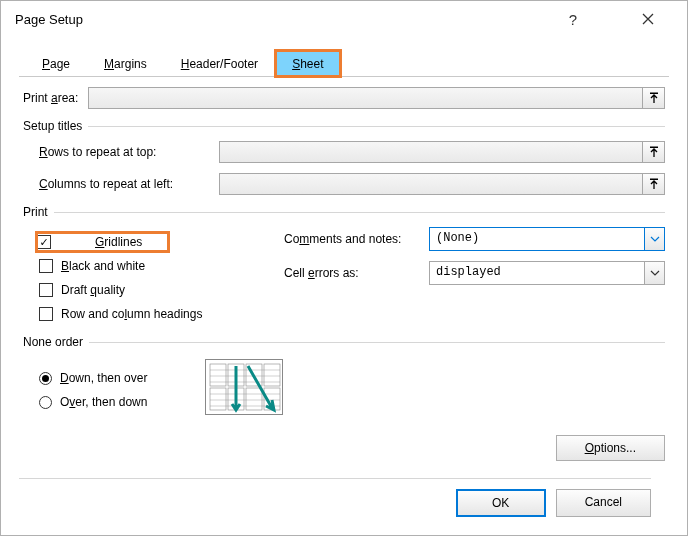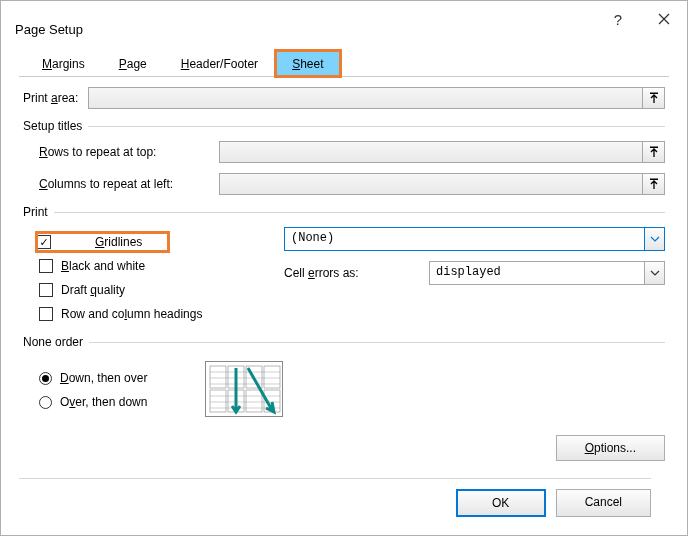--- a/index.html
+++ b/index.html
@@ -13,22 +13,23 @@
   .window {
     width: 688px;
     height: 536px;
     border: 1px solid #b0b0b0;
     background: #fff;
     position: relative;
   }
   .titlebar {
     height: 36px;
     display: flex;
-    align-items: flex-end;
-    padding: 0 0 0 14px;
+    align-items: center;
+    padding: 0 16px 0 14px;
+    gap: 29px;
   }
   .titlebar .title {
     flex: 1;
     font-size: 13px;
     color: #000;
   }
   .titlebar .tbtn {
     width: 46px;
     height: 36px;
     display: flex;
@@ -158,21 +159,21 @@
     font-family:Liberation Mono, monospace;
   }
   .selbox .selbtn {
     width:20px;height:24px;
     border:1px solid #a7a7a7;border-left:none;
     background:linear-gradient(#fcfcfc,#e7e7e7);
     display:flex;align-items:center;justify-content:center;
   }
   .selbox.focus .selval,.selbox.focus .selbtn{ border-color:#0078d7; }
   .selbox.focus .selbtn svg path{ stroke:#0078d7; }
-  .orderrow { display:flex; align-items:flex-end; }
+  .orderrow { display:flex; align-items:center; }
   .ordercol { width:160px; padding-top:6px;}
   .ordericon {
     width:78px;height:56px;
     border:1px solid #888;
     background:#fff;
     margin-left:6px;
     position:relative;
   }
   .button-row { display:flex; justify-content:flex-end; gap:10px; }
   .btn {
@@ -198,22 +199,22 @@
     <div class="tbtn">
       <svg width="12" height="12" viewBox="0 0 12 12">
           <path d="M1 1 L11 11 M11 1 L1 11" stroke="#333" stroke-width="1.3"></path>
         </svg>
     </div>
   </div>
 
   <div class="body">
 
     <div class="tabs">
+      <div class="tab"><span class="u">P</span><span>age</span></div>
       <div class="tab"><span class="u">M</span>argins</div>
-      <div class="tab"><span class="u">P</span><span>age</span></div>
       <div class="tab"><span class="u">H</span>eader/Footer</div>
       <div class="tab active highlight"><span class="u">S</span>heet</div>
     </div>
 
     <div class="content">
 
       <div class="row">
         <span class="lbl">Print <span class="u">a</span>rea:</span>
         <div class="rangebox">
           <input type="text" value="" style="">
@@ -279,20 +280,21 @@
             <span class="chk"></span>
             <span>Draft <span class="u">q</span>uality</span>
           </div>
           <div class="chkrow">
             <span class="chk"></span>
             <span>Row and co<span class="u">l</span>umn headings</span>
           </div>
         </div>
         <div class="rightcol">
           <div class="selrow">
+            <span class="slabel">Co<span class="u">m</span>ments and notes:</span>
             <div class="selbox focus">
               <div class="selval">(None)</div>
               <div class="selbtn">
                 <svg width="10" height="6" viewBox="0 0 10 6">
                     <path d="M1 1 L5 5 L9 1" fill="none" stroke="#333" stroke-width="1.2"></path>
                   </svg>
               </div>
             </div>
           </div>
           <div class="selrow">

